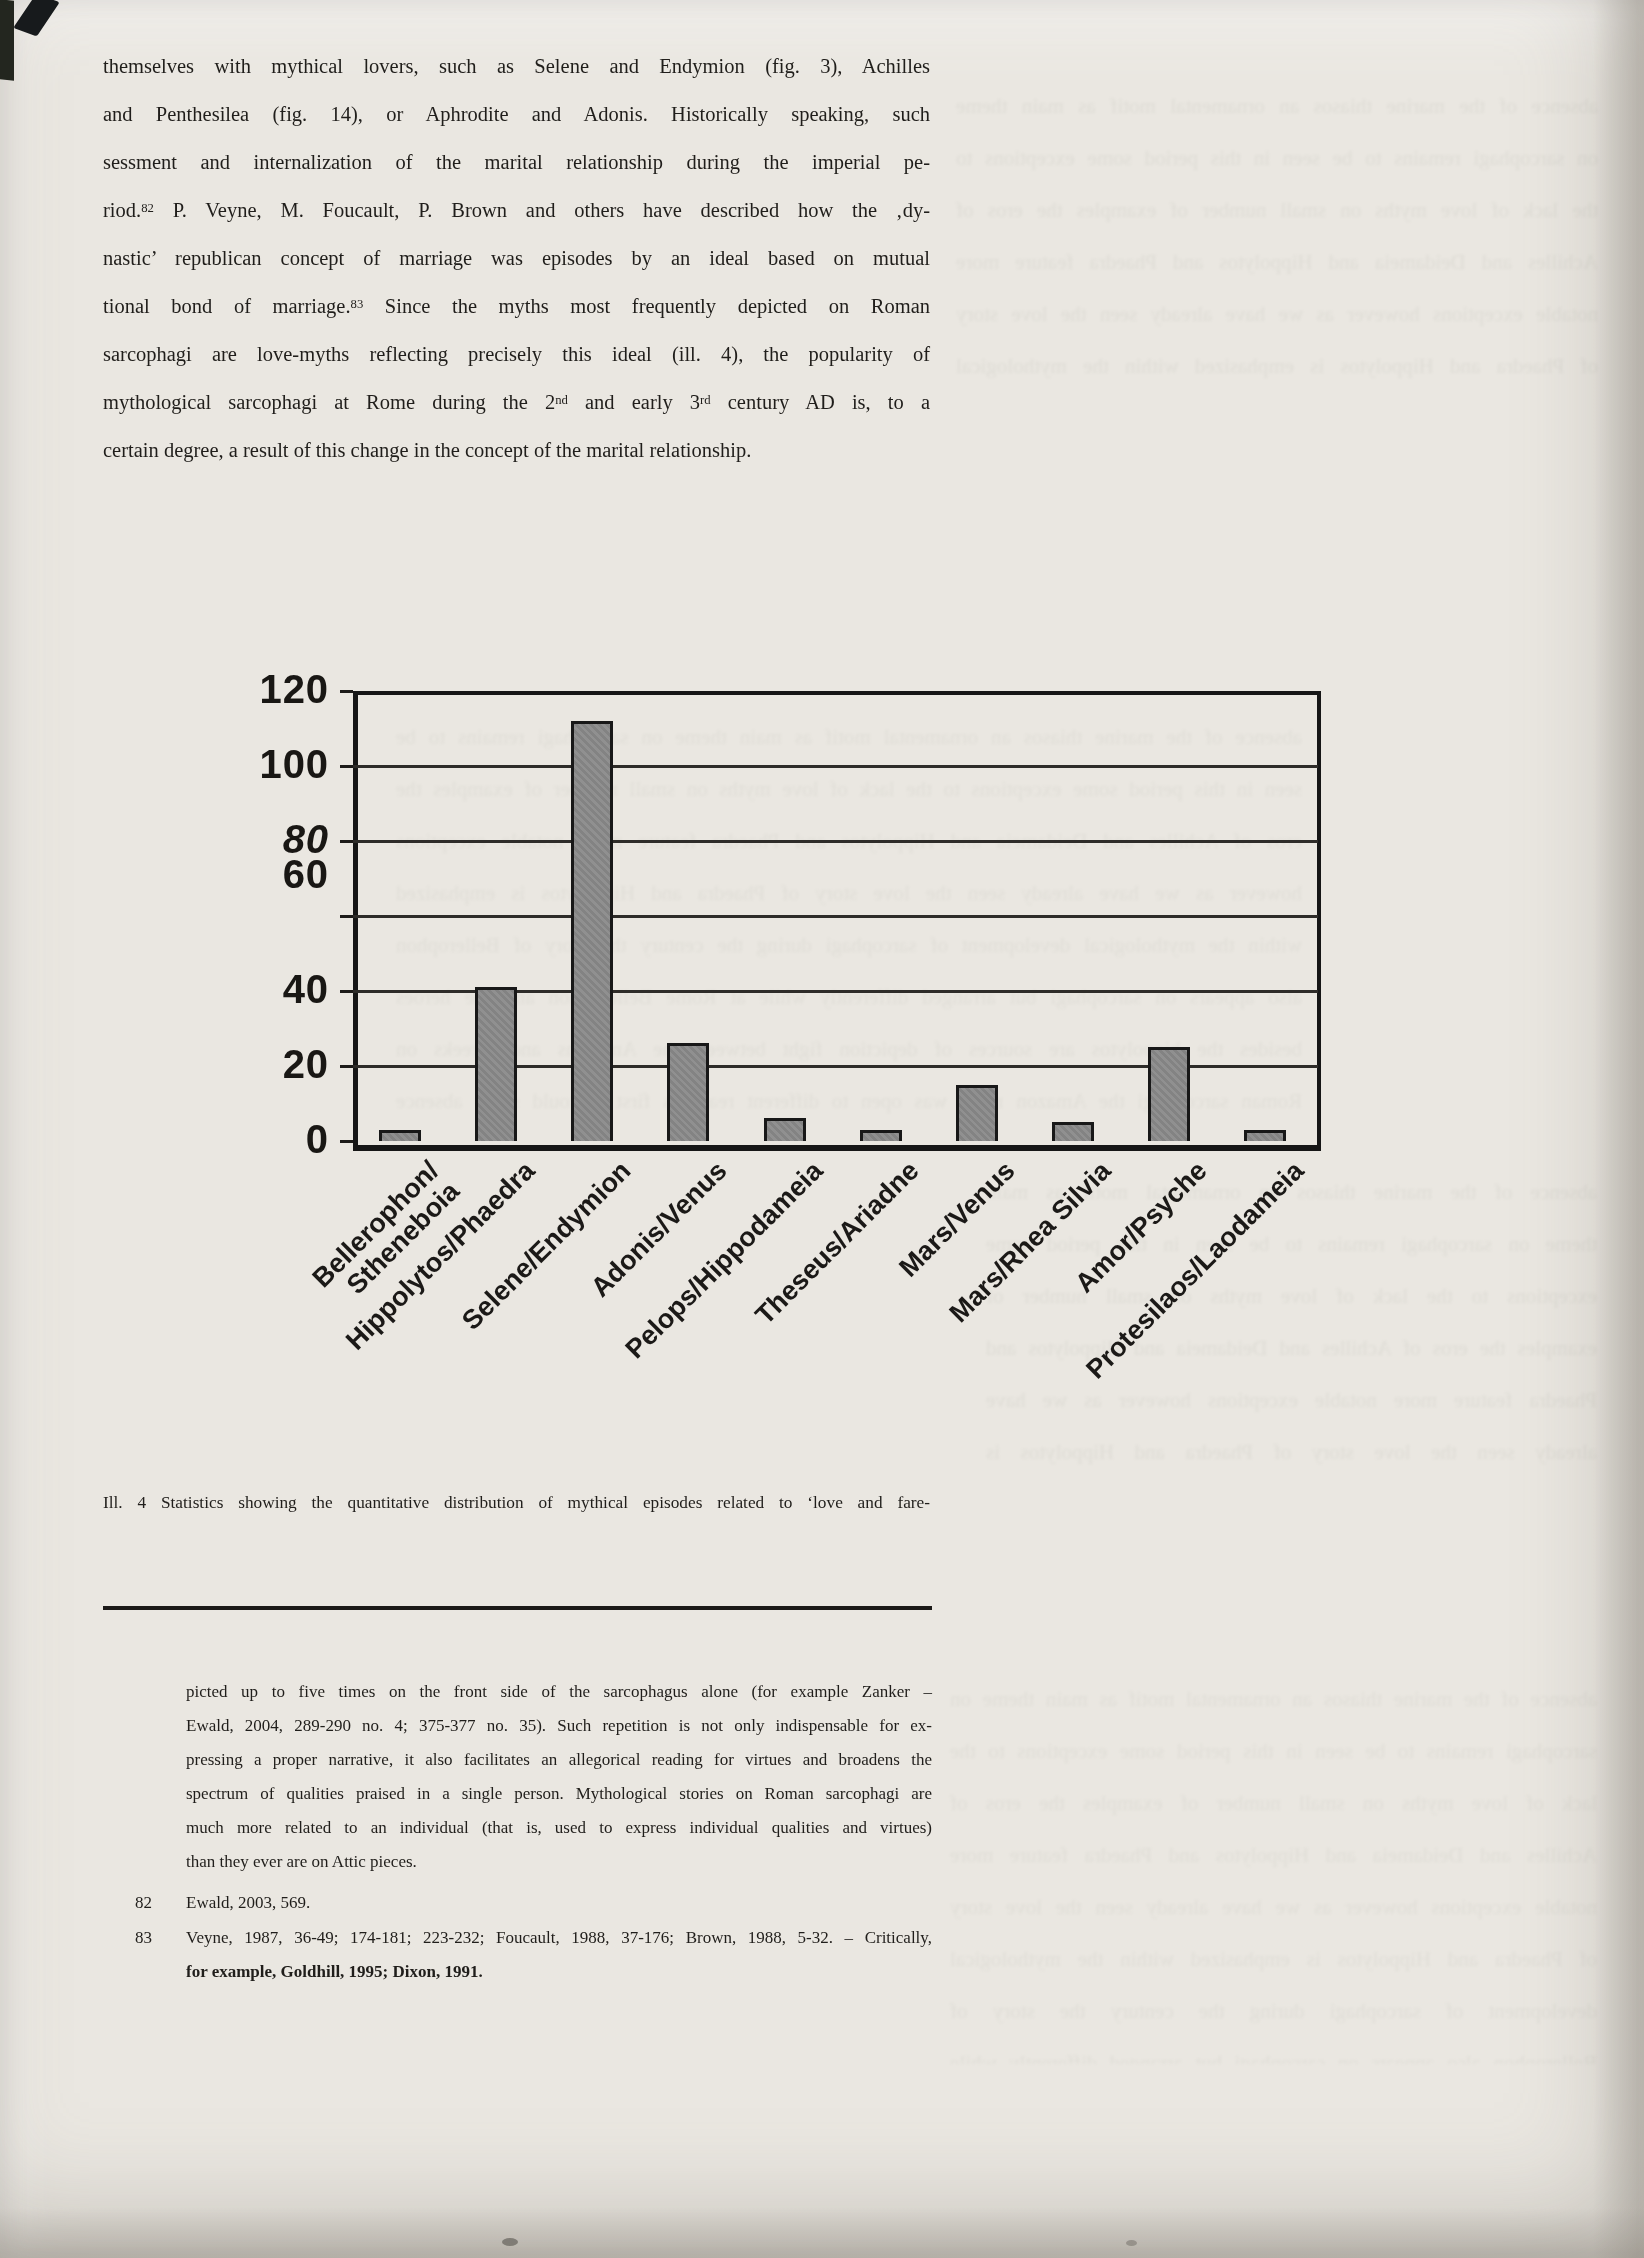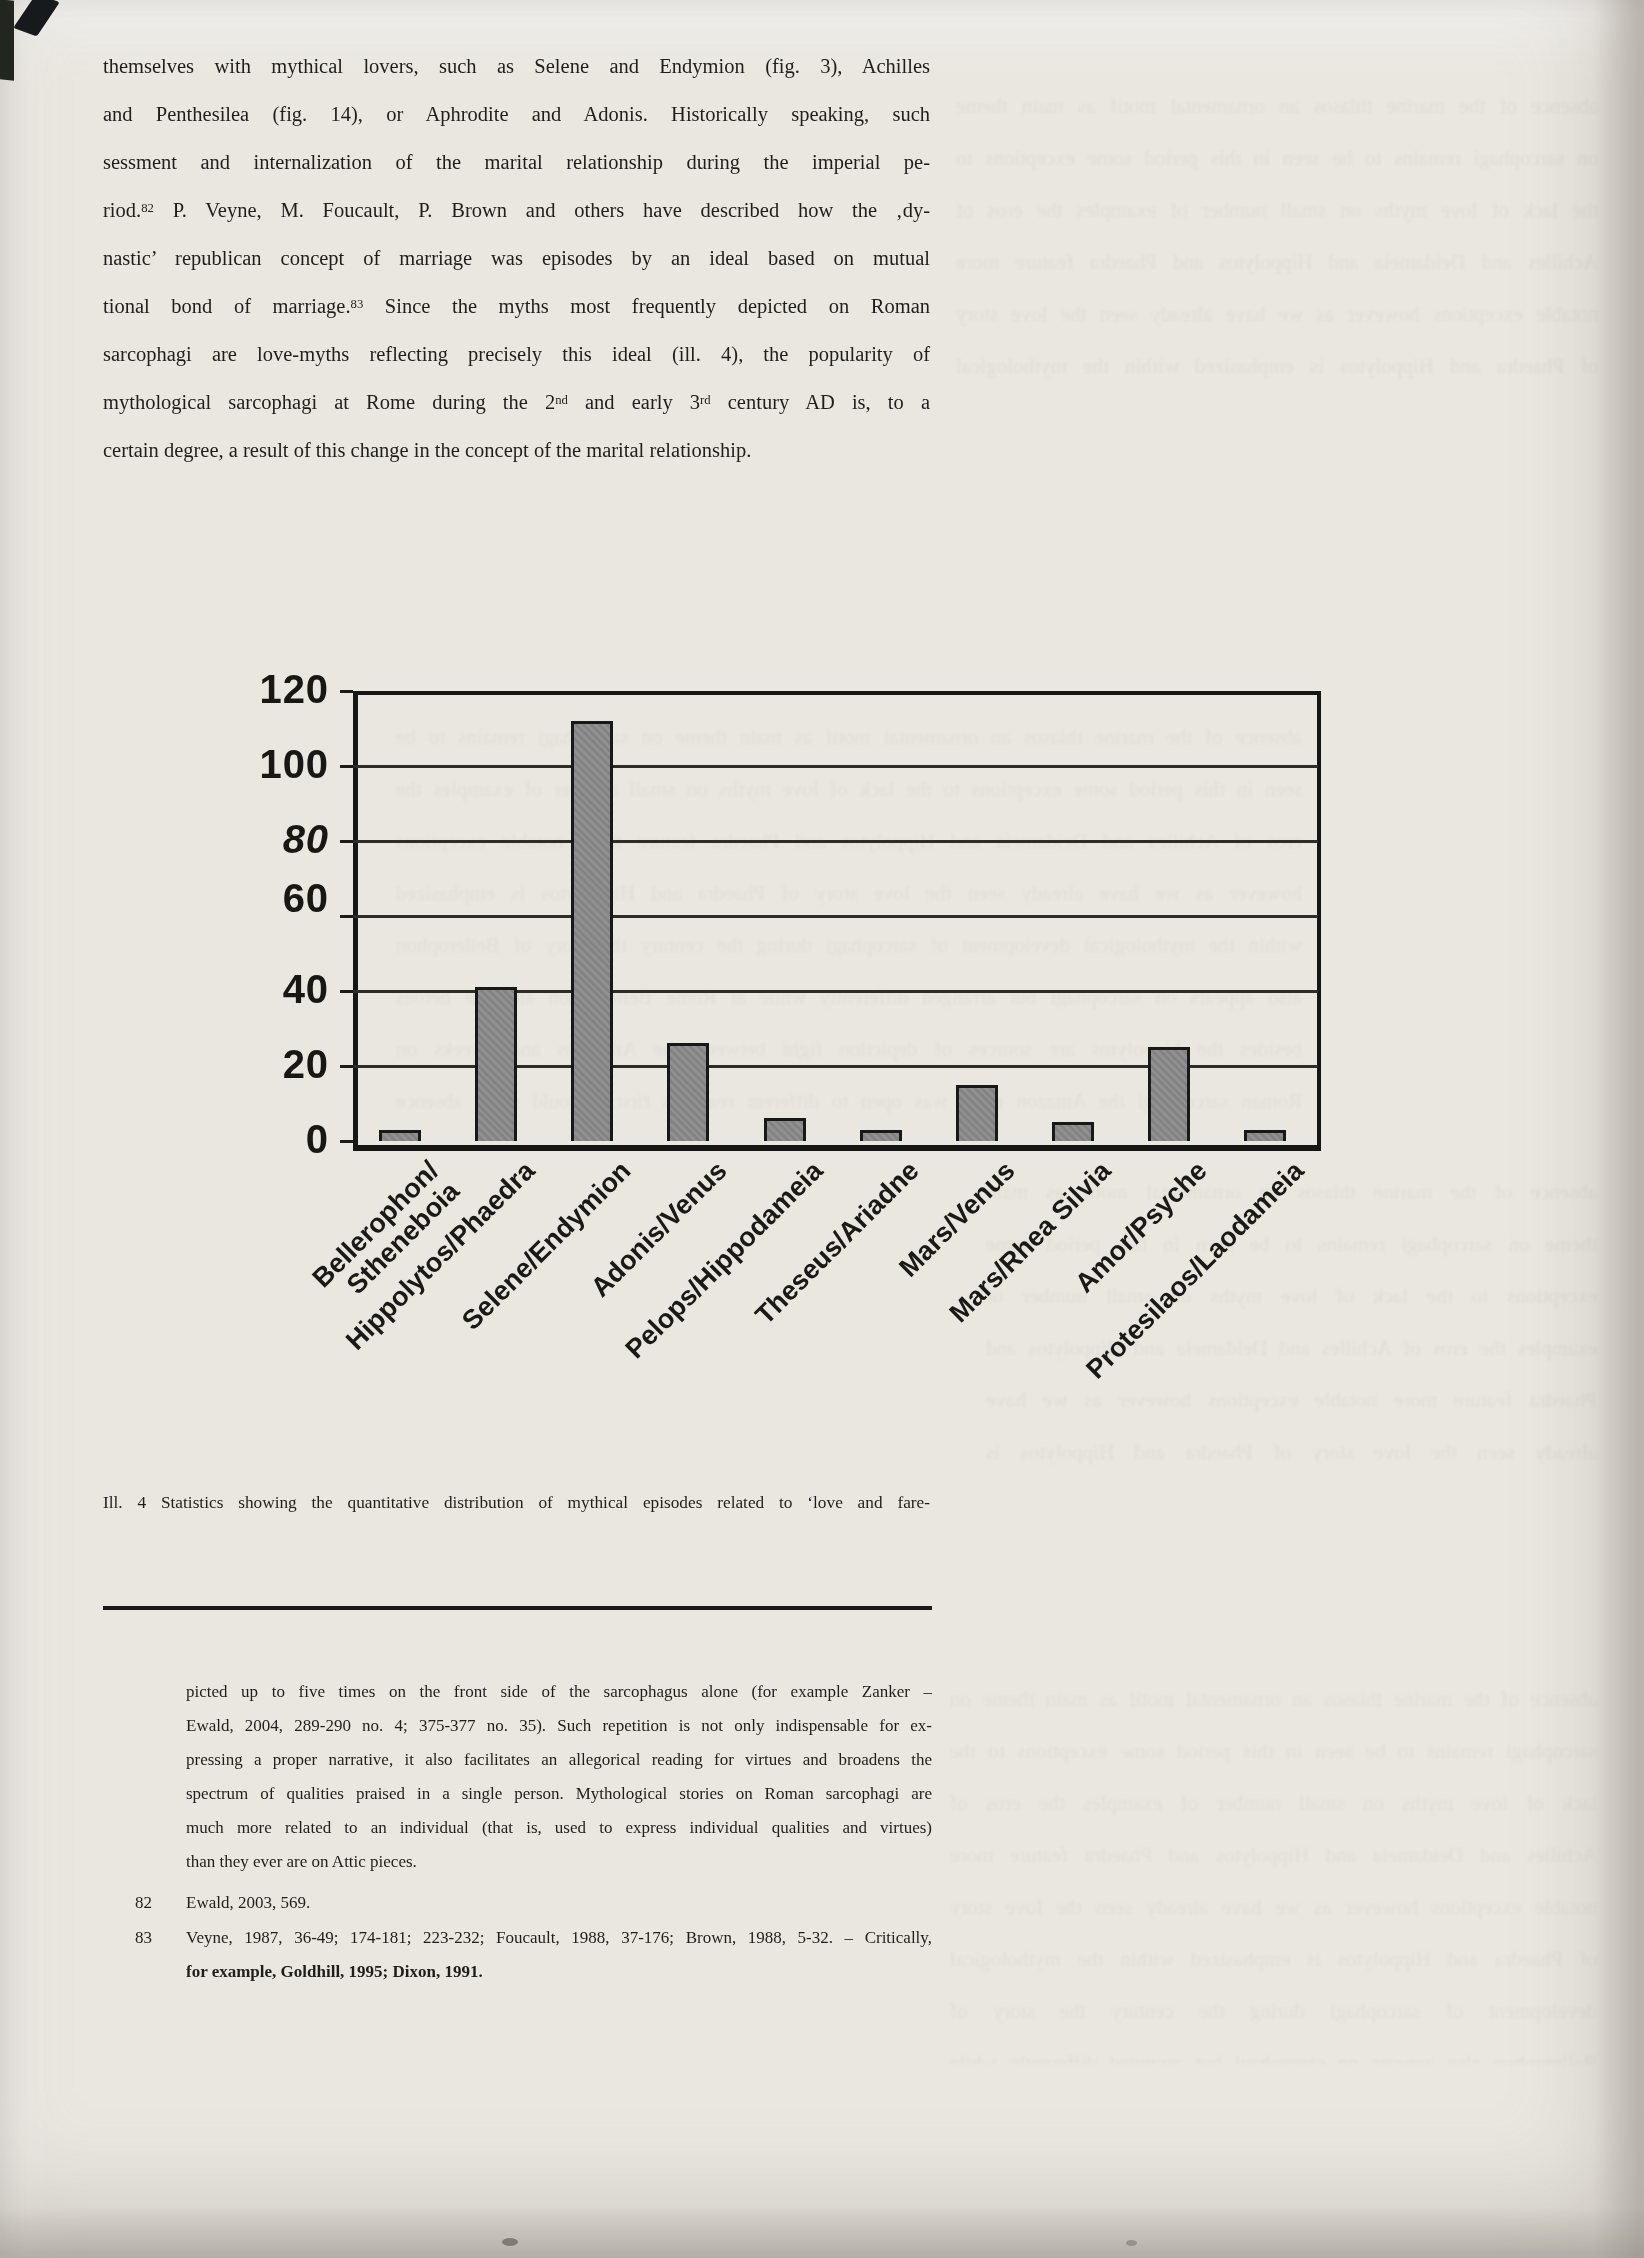--- a/index.html
+++ b/index.html
@@ -85,21 +85,21 @@
   <div class="ytick-stub" style="top: 1140px;"></div>
       <div class="ylabel" style="top: 1141px;">0</div>
       <div class="gridline" style="top: 1065px;"></div>
       <div class="ytick-stub" style="top: 1065px;"></div>
       <div class="ylabel" style="top: 1066px;">20</div>
       <div class="gridline" style="top: 990px;"></div>
       <div class="ytick-stub" style="top: 990px;"></div>
       <div class="ylabel" style="top: 991px;">40</div>
       <div class="gridline" style="top: 915px;"></div>
       <div class="ytick-stub" style="top: 915px;"></div>
-      <div class="ylabel" style="top: 900px; text-align: right;">60</div>
+      <div class="ylabel" style="top: 876px; text-align: right;">60</div>
       <div class="gridline" style="top: 840px;"></div>
       <div class="ytick-stub" style="top: 840px;"></div>
       <div class="ylabel" style="top: 841px; font-style: italic;">80</div>
       <div class="gridline" style="top: 765px;"></div>
       <div class="ytick-stub" style="top: 765px;"></div>
       <div class="ylabel" style="top: 766px;">100</div>
       <div class="ytick-stub" style="top: 690px;"></div>
       <div class="ylabel" style="top: 691px;">120</div>
       <div class="bar" title="Bellerophon/Stheneboia: 3" style="left: 379px; top: 1130px; width: 42px; height: 11.3px;"></div>
       <div class="xlabel" style="left: 424px; top: 1156px;">

